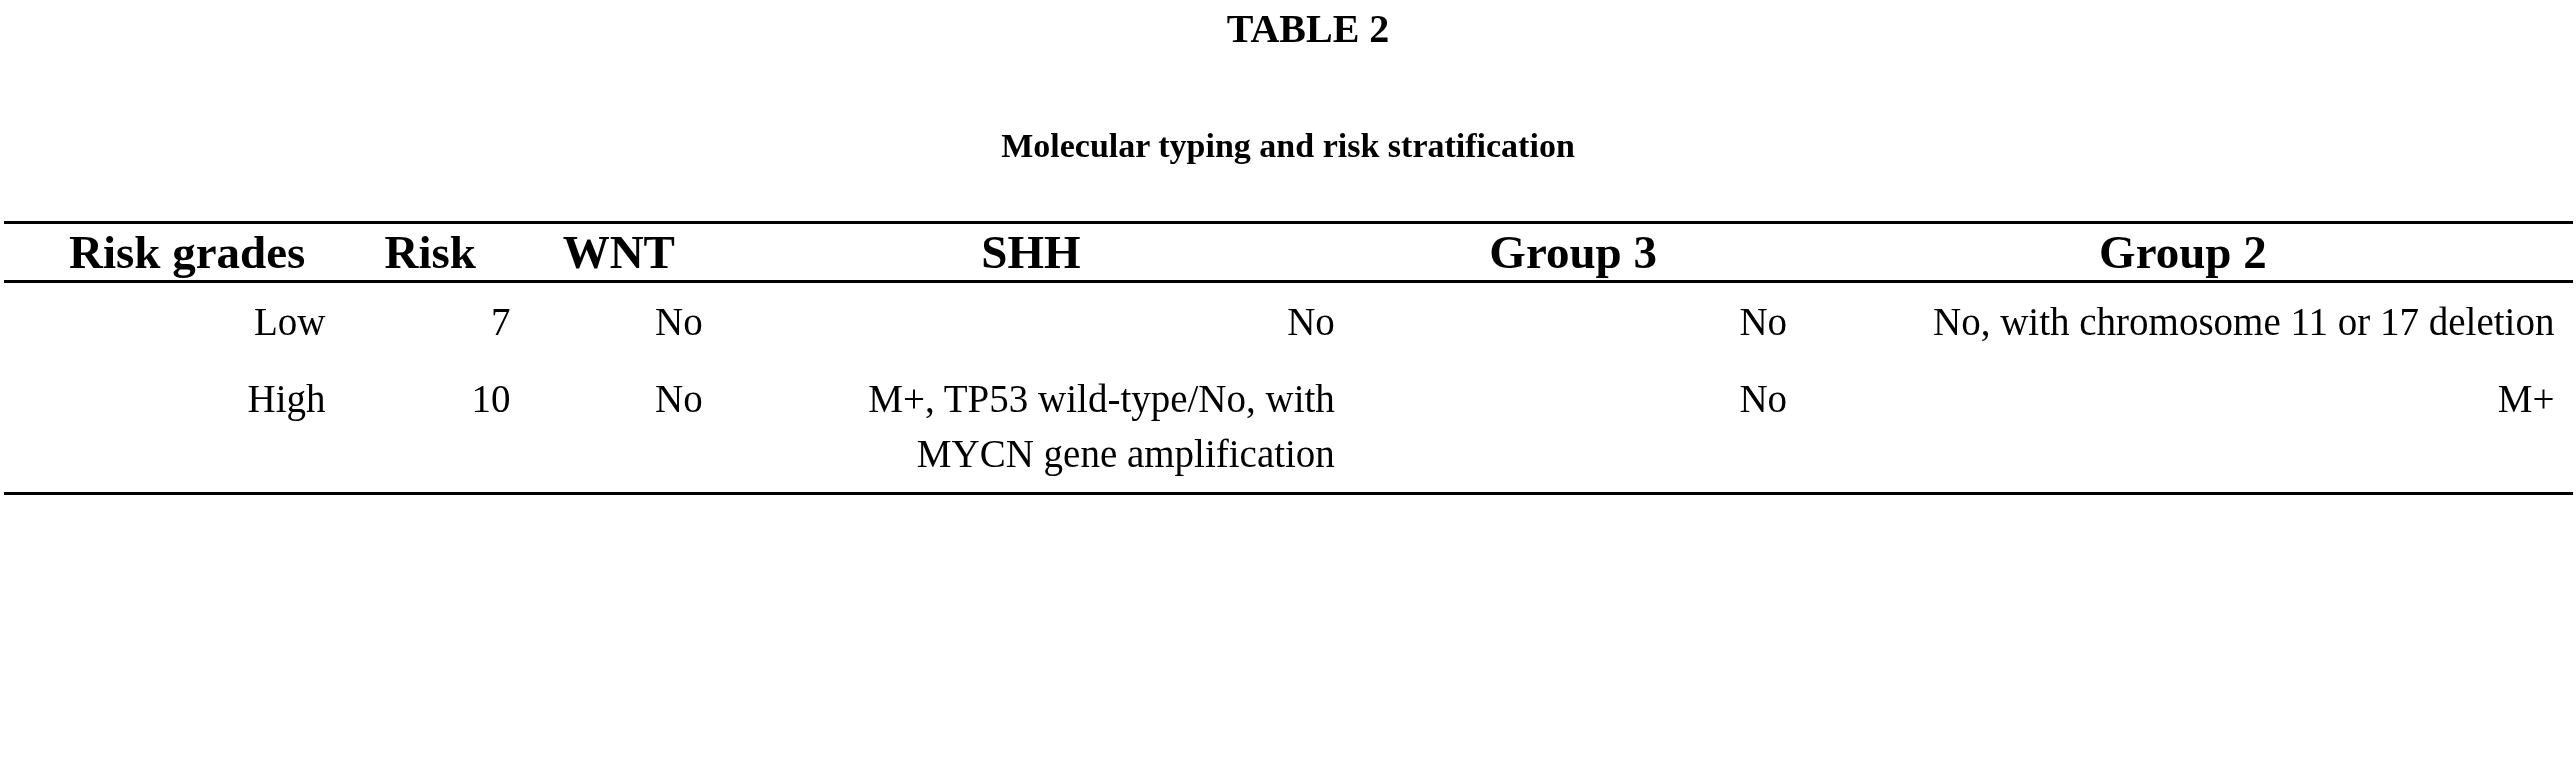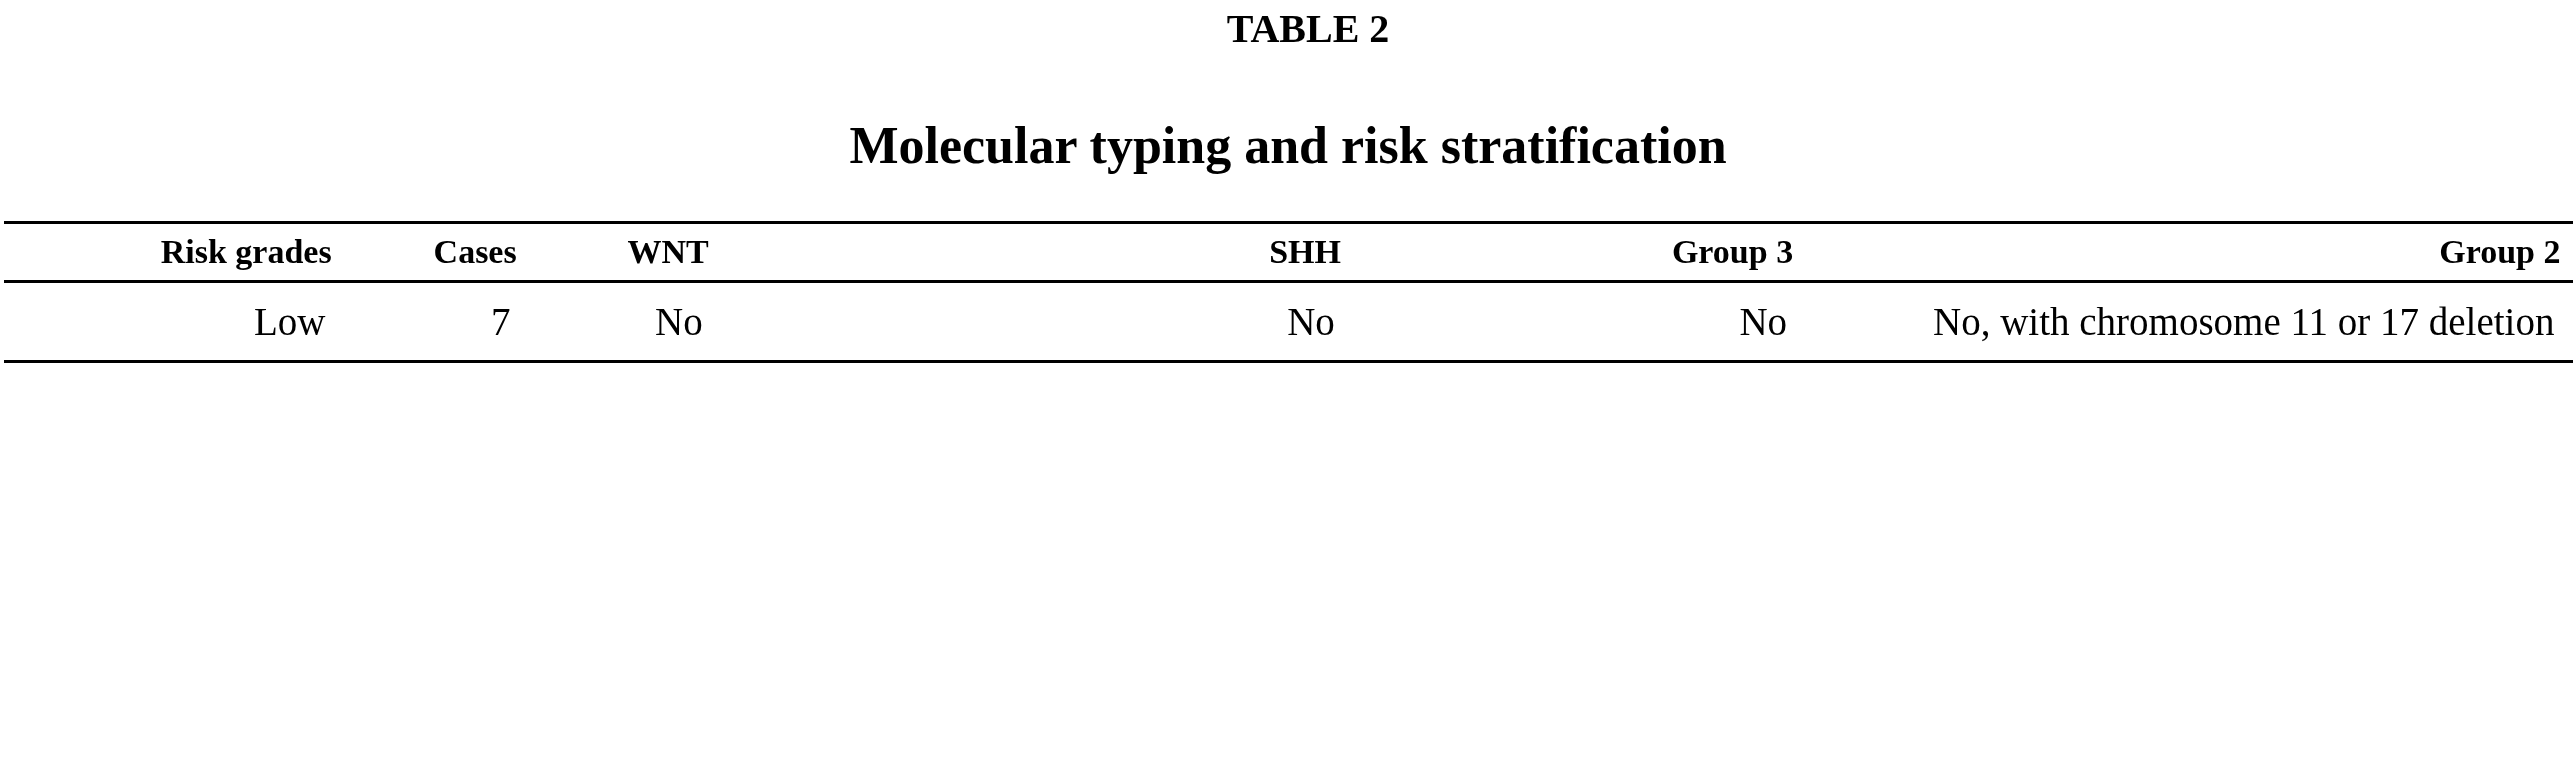--- a/index.html
+++ b/index.html
@@ -25,41 +25,41 @@
     line-height: 48px;
     font-weight: bold;
     padding-left: 20px;
   }
   .page-caption {
     position: absolute;
     top: 121px;
     left: 0;
     width: 100%;
     text-align: center;
-    font-size: 52px;
+    font-size: 34px;
     line-height: 49px;
     font-weight: bold;
   }
   .tablewrap {
     position: absolute;
     top: 221px;
     left: 3.7px;
     width: 2569px;
   }
   table.data-table {
     border-collapse: collapse;
     table-layout: fixed;
     width: 2569px;
     border-top: 3.7px solid #000000;
     border-bottom: 3.7px solid #000000;
   }
   table.data-table thead th {
-    font-size: 34px;
+    font-size: 47px;
     font-weight: bold;
-    text-align: right;
+    text-align: center;
     vertical-align: middle;
     height: 56px;
     padding: 0 12.2px 0 0;
     border-bottom: 3.1px solid #000000;
   }
   table.data-table td {
     font-size: 39px;
     line-height: 55px;
     text-align: right;
     vertical-align: top;
@@ -84,32 +84,41 @@
       <col style="width:340px">
       <col style="width:185px">
       <col style="width:192px">
       <col style="width:632px">
       <col style="width:452px">
       <col style="width:767px">
     </colgroup>
     <thead>
       <tr>
         <th>Risk grades</th>
-        <th>Cases</th>
+        <th>Risk</th>
         <th>WNT</th>
         <th>SHH</th>
         <th>Group 3</th>
         <th>Group 2</th>
       </tr>
     </thead>
     <tbody>
       <tr>
         <td>Low</td>
         <td>7</td>
         <td>No</td>
         <td>No</td>
         <td>No</td>
         <td>No, with chromosome 11 or 17 deletion</td>
       </tr>
+      <tr>
+        <td>High</td>
+        <td>10</td>
+        <td>No</td>
+        <td>M+, TP53 wild-type/No, with
+MYCN gene amplification</td>
+        <td>No</td>
+        <td>M+</td>
+      </tr>
     </tbody>
   </table>
 </div>
 
 
 </body></html>

